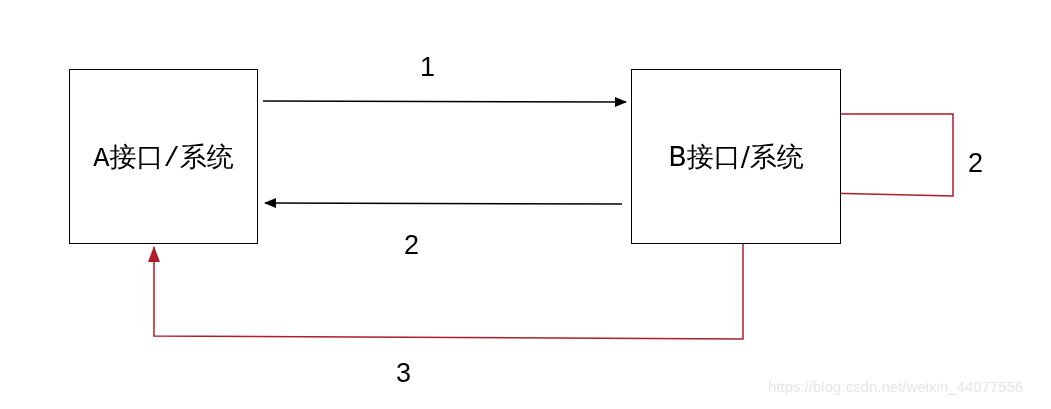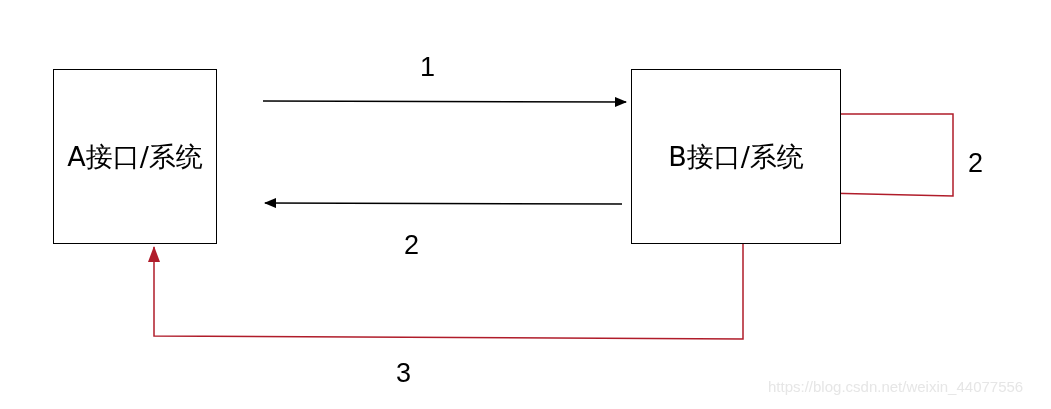--- a/index.html
+++ b/index.html
@@ -26,21 +26,21 @@
 
     <line x1="263" y1="101" x2="626" y2="102" stroke="#000000" stroke-width="1.5" marker-end="url(#arrBlack)"></line>
 
     <line x1="622" y1="204" x2="265" y2="203" stroke="#000000" stroke-width="1.5" marker-end="url(#arrBlack)"></line>
 
     <polyline points="825,114 953,114 953,196 823,193" fill="none" stroke="#b01c2a" stroke-width="1.5" marker-end="url(#arrRed)"></polyline>
 
     <polyline points="743,243 743,339 154,336 154,247" fill="none" stroke="#b01c2a" stroke-width="1.5" marker-end="url(#arrRed)"></polyline>
   </svg>
 
-  <div class="box" style="left:53px; top:69px; width:164px; height:175px;">
+  <div class="box" style="left:69px; top:69px; width:189px; height:175px;font-family:Liberation Mono, monospace;">
     <span class="box-label">A接口/系统</span>
   </div>
   <div class="box" style="left:631px; top:69px; width:210px; height:175px;">
     <span class="box-label">B接口/系统</span>
   </div>
 
   <span class="num" style="left:420px; top:52px;">1</span>
   <span class="num" style="left:404px; top:230px;">2</span>
   <span class="num" style="left:968px; top:148px;">2</span>
   <span class="num" style="left:396px; top:358px;">3</span>

